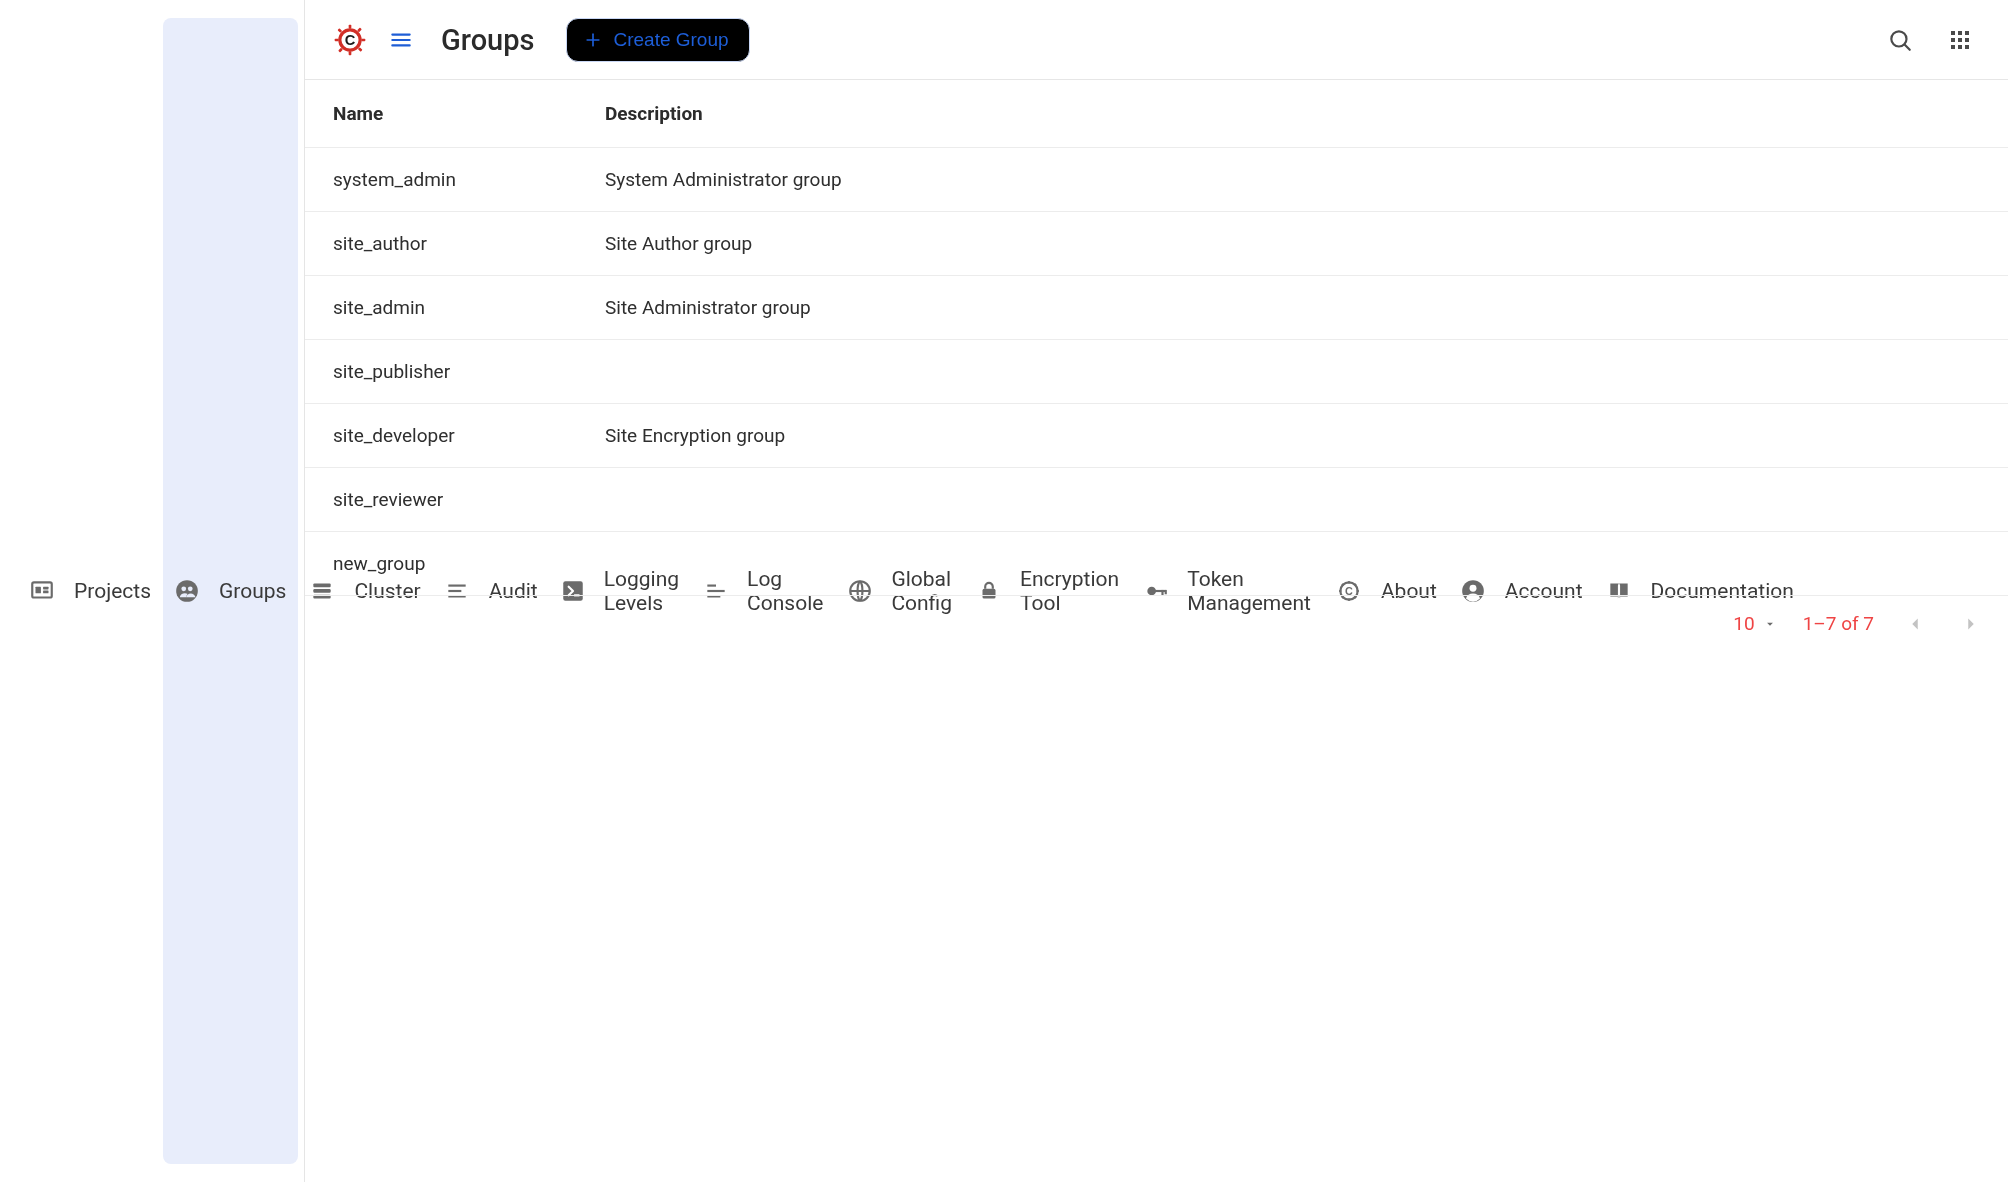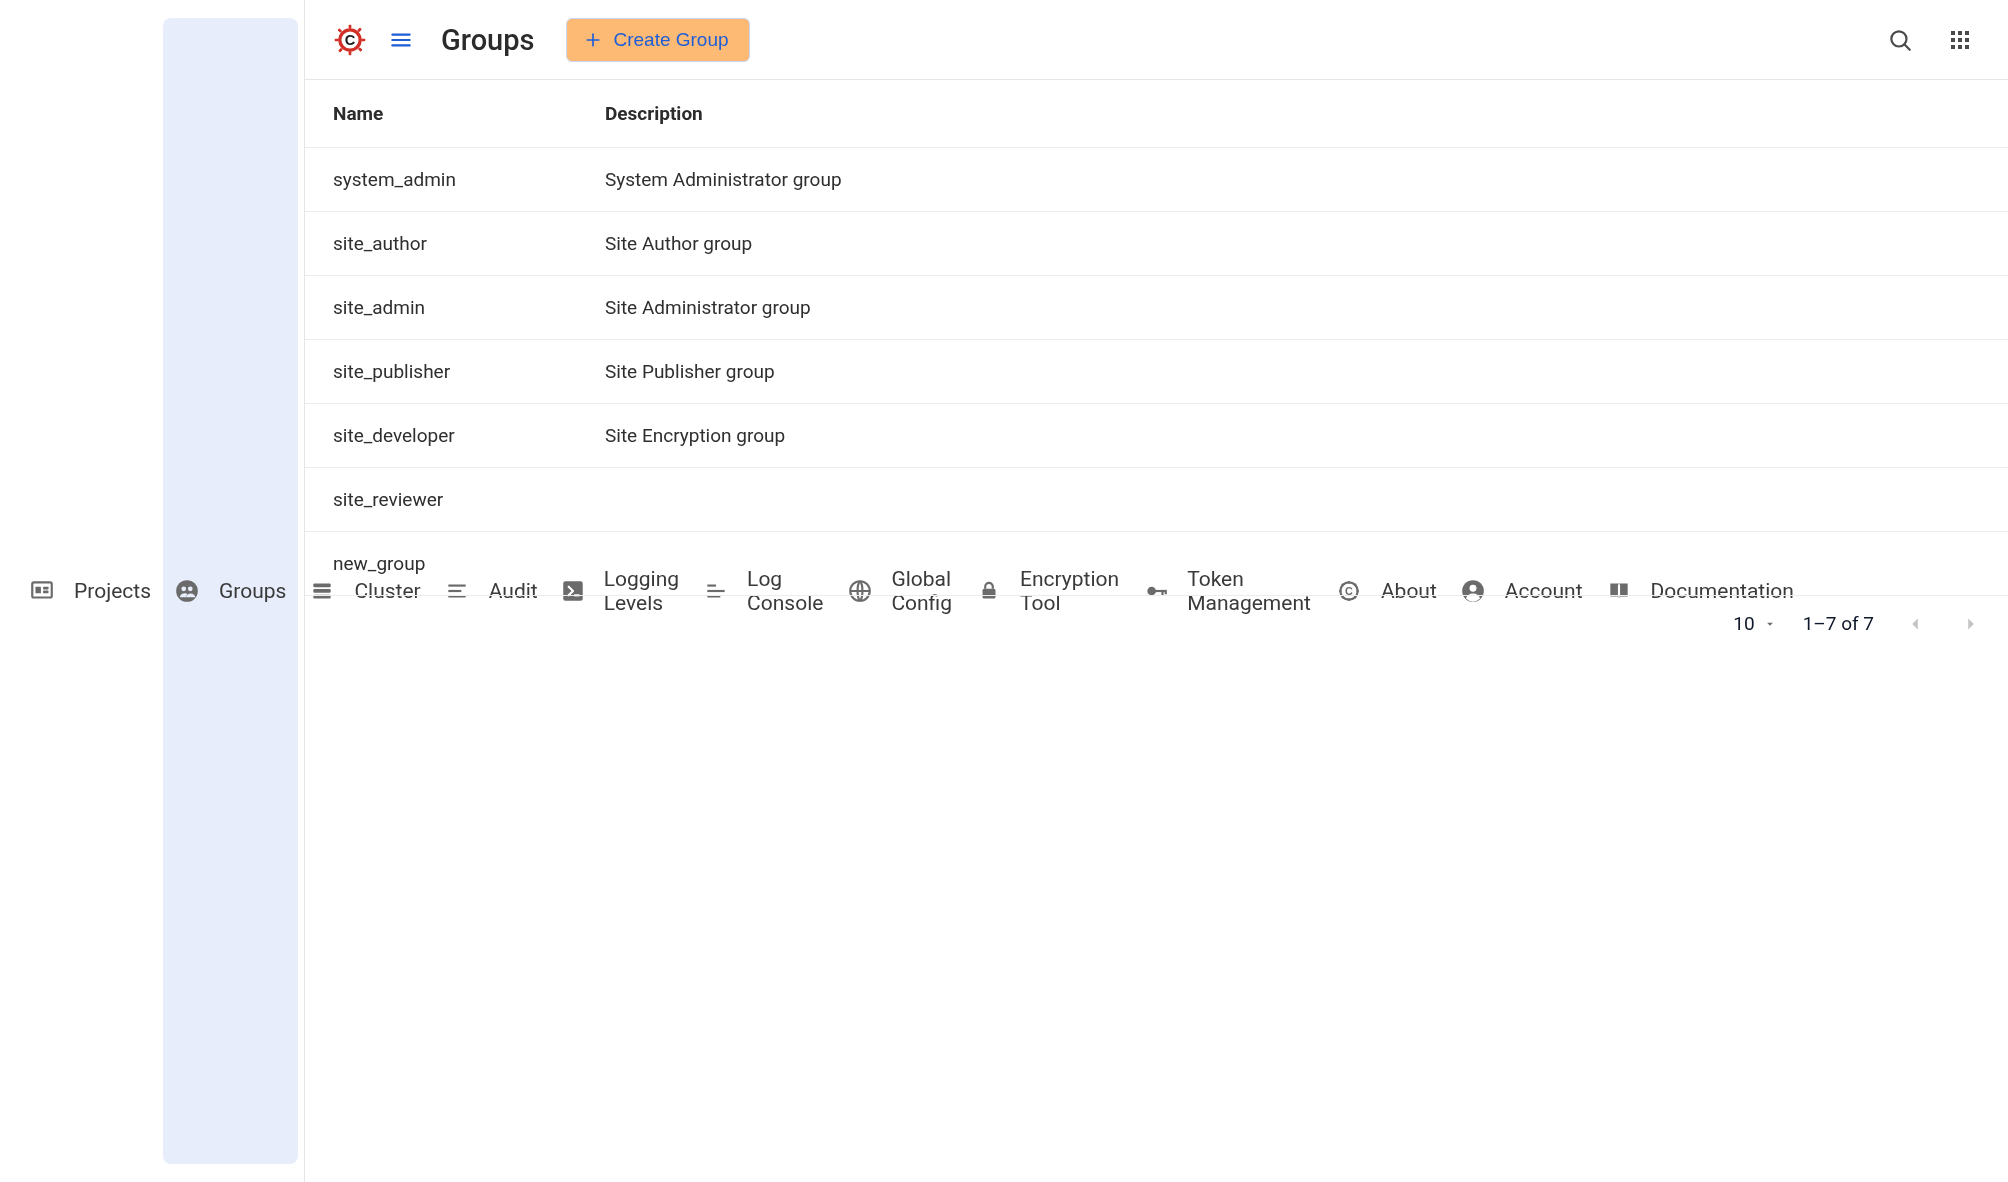--- a/index.html
+++ b/index.html
@@ -51,23 +51,23 @@
     border-bottom: 1px solid #e6e6e6;
     min-height: 80px;
   }
   .logo {
     width: 34px; height: 34px; display:inline-flex; align-items:center; justify-content:center;
   }
   .hamburger { width:28px; height:28px; display:inline-flex; align-items:center; justify-content:center; color:#1f5ed6; cursor:pointer;}
   .page-title { font-size: 29px; font-weight: 500; color:#2b2b2b; margin-left: 6px; margin-right: 12px;}
   .create-btn {
     display:inline-flex; align-items:center; gap:10px;
-    border:1px solid #c9d7f5; border-radius:6px;
+    border:1px solid #c9d7f5; border-radius:12px;
     padding: 10px 20px 10px 16px;
-    color:#1d5ed8; background:#fdba74;
+    color:#1d5ed8; background:#000000;
     font-size: 19px; font-weight:500;
     cursor:pointer;
   }
   .create-btn .plus { font-size: 22px; line-height:1; }
   .topbar-spacer { flex:1; }
   .icon-btn { width:40px; height:40px; display:inline-flex; align-items:center; justify-content:center; color:#4a4a4a; border-radius:50%; cursor:pointer;}
 
   
   .table { width:100%; }
   .thead, .trow { display:grid; grid-template-columns: 280px 1fr; border-bottom:1px solid #ececec; }
@@ -75,21 +75,21 @@
   .trow { padding: 20px 20px 20px 20px; font-size: 19px; color:#2f2f2f; cursor:pointer;}
   .thead .th, .trow .td { display:flex; align-items:center; }
   .thead .th:first-child, .trow .td:first-child { padding-left: 0; }
   .thead, .trow { padding-left: 20px; }
   
   .thead .th, .trow .td { padding-left: 0; }
   .thead .th:nth-child(1), .trow .td:nth-child(1) { margin-left:8px; }
 
   .pager {
     display:flex; justify-content:flex-end; align-items:center; gap:26px;
-    padding: 16px 22px; font-size: 19px; color:#0f172a;
+    padding: 16px 22px; font-size: 19px; color:#ef4444;
   }
   .page-size { display:inline-flex; align-items:center; gap:8px; cursor:pointer;}
   .chev { color:#6b6b6b; }
   .pager .navbtn { color:#8a8a8a; cursor:pointer; width:30px; display:inline-flex; justify-content:center;}
   .pager .navbtn.disabled { color:#c3c3c3; cursor:default; }
 
   svg { display:block; }
 </style>
 </head>
 <body>
@@ -288,21 +288,20 @@
           <div class="trow">
             <div class="td">site_author</div>
             <div class="td">Site Author group</div>
           </div>
           <div class="trow">
             <div class="td">site_admin</div>
             <div class="td">Site Administrator group</div>
           </div>
           <div class="trow">
             <div class="td">site_publisher</div>
-            <div class="td">Site Publisher group</div>
           </div>
           <div class="trow">
             <div class="td">site_developer</div>
             <div class="td">Site Encryption group</div>
           </div>
           <div class="trow">
             <div class="td">site_reviewer</div>
           </div>
           <div class="trow">
             <div class="td">new_group</div>

